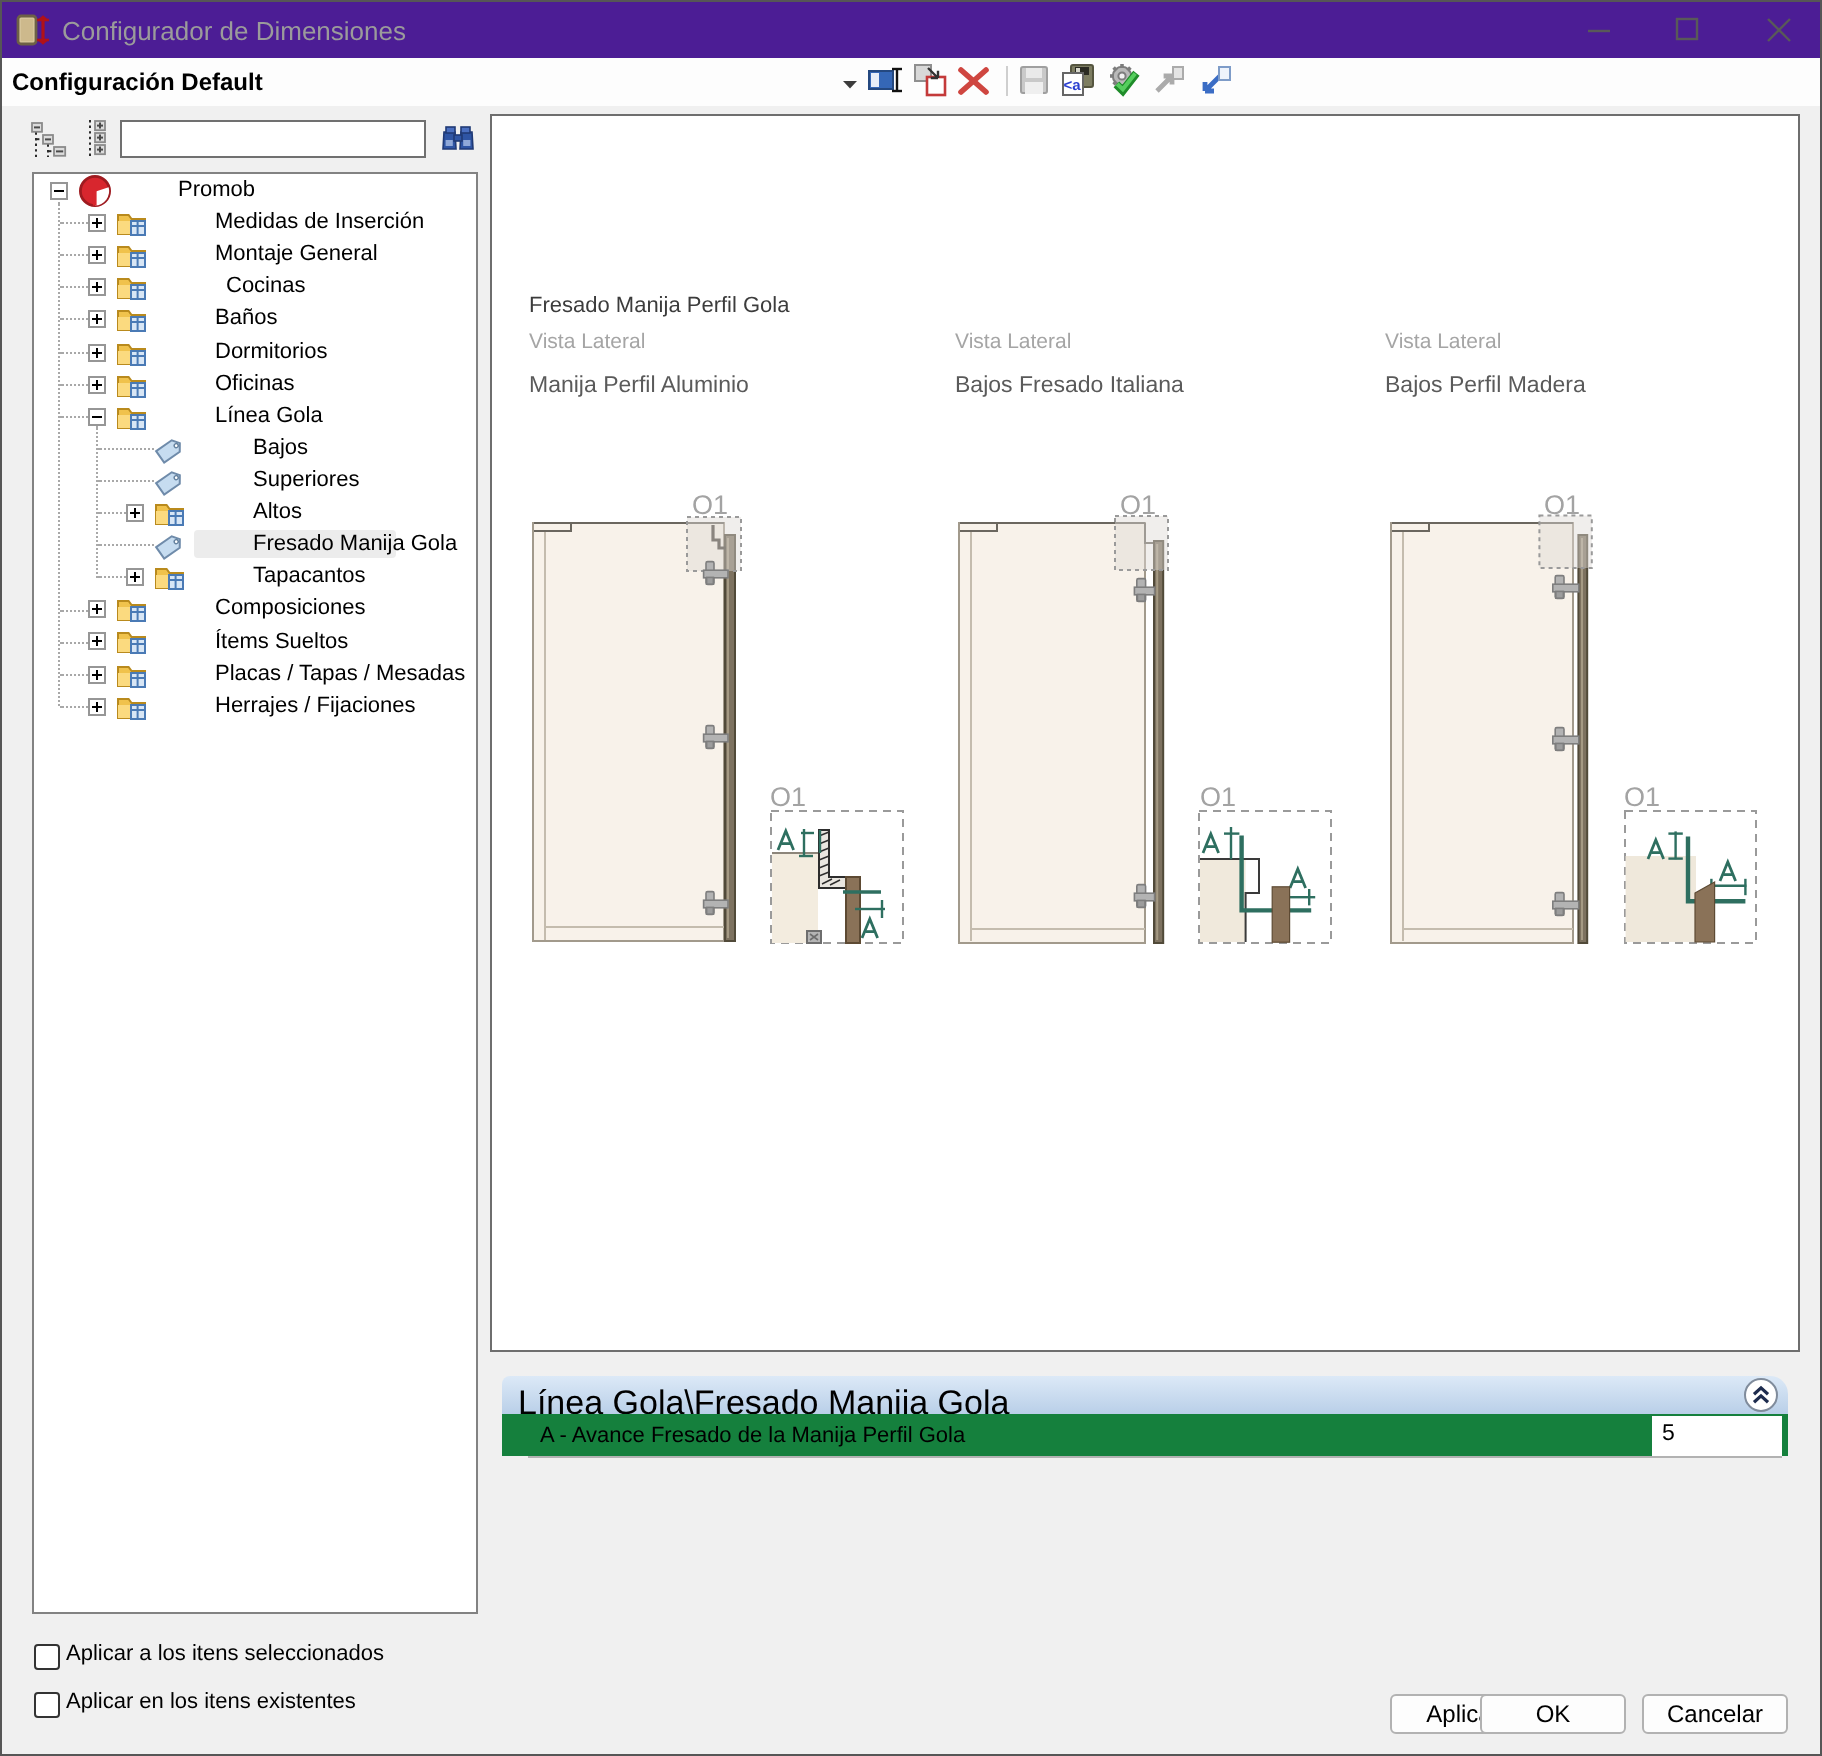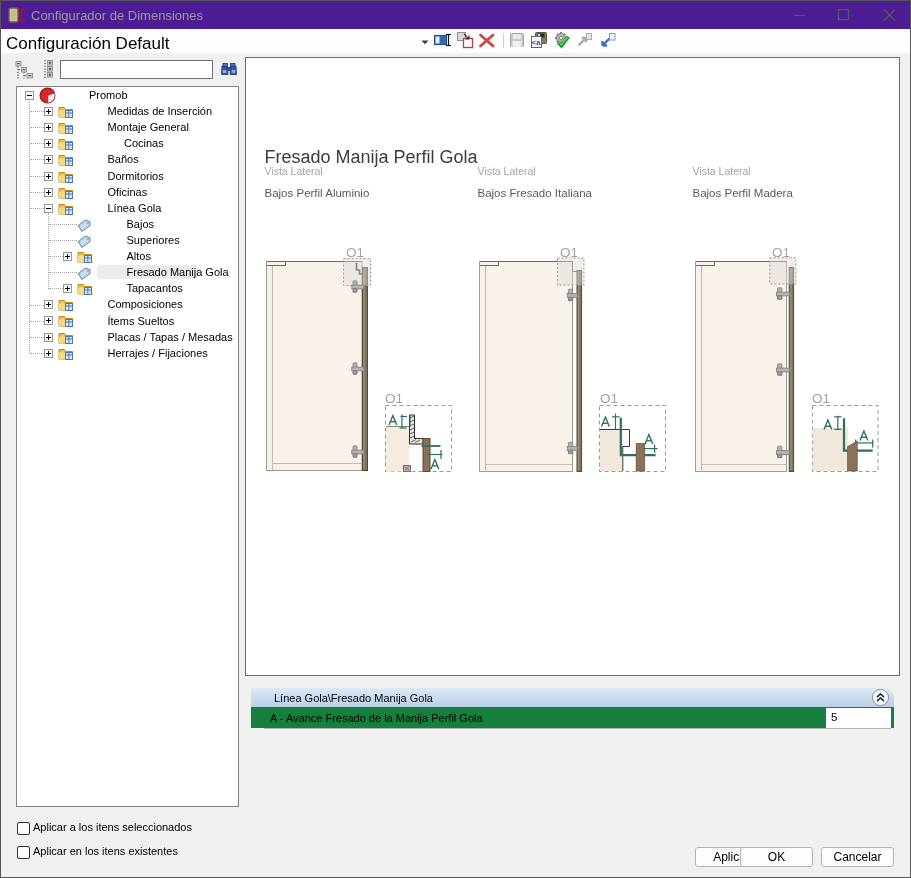--- a/index.html
+++ b/index.html
@@ -5,37 +5,37 @@
   html,body{margin:0;padding:0;}
   body{width:911px;height:878px;position:relative;overflow:hidden;
        font-family:"Liberation Sans",sans-serif;background:#f0f0f0;}
   .abs{position:absolute;}
   #win{position:absolute;left:0;top:0;width:909px;height:876px;border:1px solid #565656;background:#f0f0f0;}
   
   #titlebar{position:absolute;left:0;top:0;width:909px;height:28px;background:#4c1d95;}
   #title-text{position:absolute;left:30px;top:7px;font-size:13px;color:#9b9b9b;}
   
   #toolbar{position:absolute;left:0;top:28px;width:909px;height:24px;background:#fdfdfd;}
-  #combo-text{position:absolute;left:5px;top:5px;font-size:17px;color:#000;}
+  #combo-text{position:absolute;left:5px;top:5px;font-size:12px;color:#000;font-weight:bold;}
   
   #searchbox{position:absolute;left:59px;top:59px;width:151px;height:17px;background:#fff;border:1px solid #707070;}
   #tree{position:absolute;left:15px;top:85px;width:221px;height:719px;background:#fff;border:1px solid #828282;overflow:hidden;}
   .trow{position:absolute;height:16px;line-height:16px;font-size:11px;color:#000;white-space:nowrap;margin-left:28px;}
   .vdot{position:absolute;width:1px;border-left:1px dotted #a8a8a8;}
   .hdot{position:absolute;height:1px;border-top:1px dotted #a8a8a8;}
   .ticon{position:absolute;}
   
   #rpanel{position:absolute;left:244px;top:56px;width:653px;height:617px;background:#fff;border:1px solid #6e6e6e;}
-  .h1{position:absolute;font-size:18px;color:#3c3c3c;}
+  .h1{position:absolute;font-size:11px;color:#3c3c3c;}
   .h2{position:absolute;font-size:10.5px;color:#a5a5a5;}
   .h3{position:absolute;font-size:11.5px;color:#5a5a5a;}
   
   #bluehdr{position:absolute;left:250px;top:687px;width:643px;height:19px;
      background:linear-gradient(#dce9f7,#b9cfe8);border-radius:4px 9px 0 0;}
-  #bluehdr span{position:absolute;left:23px;top:4px;font-size:11px;color:#000;}
+  #bluehdr span{position:absolute;left:8px;top:4px;font-size:17px;color:#000;text-decoration:underline;}
   #collapsebtn{position:absolute;left:871px;top:688px;width:15px;height:15px;border-radius:50%;
      background:#fff;border:1px solid #808c9c;}
   #proprow{position:absolute;left:250px;top:706px;width:643px;height:21px;background:#15803d;}
   #proprow .lbl{position:absolute;left:19px;top:5px;font-size:11px;color:#000;}
   #propline{position:absolute;left:263px;top:727px;width:627px;height:1px;background:#b2b2b2;}
   #valcell{position:absolute;left:825px;top:707px;width:65px;height:20px;background:#fff;font-size:11.5px;color:#000;}
   
   .cb{position:absolute;width:11px;height:11px;background:#fff;border:1px solid #333;border-radius:2px;}
   .cbl{position:absolute;font-size:11px;color:#000;}
   
@@ -248,21 +248,21 @@
     <svg class="ticon" style="left:41px;top:33px" width="16" height="16">
         <use href="#fold"></use>
       </svg>
     <div class="trow" style="left:62.5px;top:32px">Montaje General</div>
     <svg class="ticon" style="left:27px;top:52px" width="9" height="9">
         <use href="#ebplus"></use>
       </svg>
     <svg class="ticon" style="left:41px;top:49px" width="16" height="16">
         <use href="#fold"></use>
       </svg>
-    <div class="trow" style="left:79px;top:48px">Cocinas</div>
+    <div class="trow" style="left:68px;top:48px">Cocinas</div>
     <svg class="ticon" style="left:27px;top:68px" width="9" height="9">
         <use href="#ebplus"></use>
       </svg>
     <svg class="ticon" style="left:41px;top:65px" width="16" height="16">
         <use href="#fold"></use>
       </svg>
     <div class="trow" style="left:62.5px;top:64px">Baños</div>
     <svg class="ticon" style="left:27px;top:85px" width="9" height="9">
         <use href="#ebplus"></use>
       </svg>
@@ -338,21 +338,21 @@
     <svg class="ticon" style="left:41px;top:259px" width="16" height="16">
         <use href="#fold"></use>
       </svg>
     <div class="trow" style="left:62.5px;top:258px">Herrajes / Fijaciones</div>
   </div>
   <div id="rpanel">
     <div class="h1" style="left:18.5px;top:89px;">Fresado Manija Perfil Gola</div>
     <div class="h2" style="left:18.5px;top:107px;">Vista Lateral</div>
     <div class="h2" style="left:231.5px;top:107px;">Vista Lateral</div>
     <div class="h2" style="left:446.5px;top:107px;">Vista Lateral</div>
-    <div class="h3" style="left:18.5px;top:129px;">Bajos Perfil Aluminio</div>
+    <div class="h3" style="left:18.5px;top:129px;">Manija Perfil Aluminio</div>
     <div class="h3" style="left:231.5px;top:129px;">Bajos Fresado Italiana</div>
     <div class="h3" style="left:446.5px;top:129px;">Bajos Perfil Madera</div>
 
     <svg class="abs" style="left:10px;top:183px" width="210" height="235">
       <text x="90" y="16" font-size="13.5" fill="#a3a3a3">O1</text>
 
       <rect x="10.5" y="20.5" width="95.5" height="209" fill="#f8f2ea" stroke="#a29a8c"></rect>
       <line x1="11" y1="20.5" x2="106" y2="20.5" stroke="#6b675f"></line>
       <line x1="16.5" y1="24.5" x2="16.5" y2="229" stroke="#c4bcae"></line>
       <path d="M11 24.5 L29.5 24.5 L29.5 21" fill="none" stroke="#6b675f"></path>

